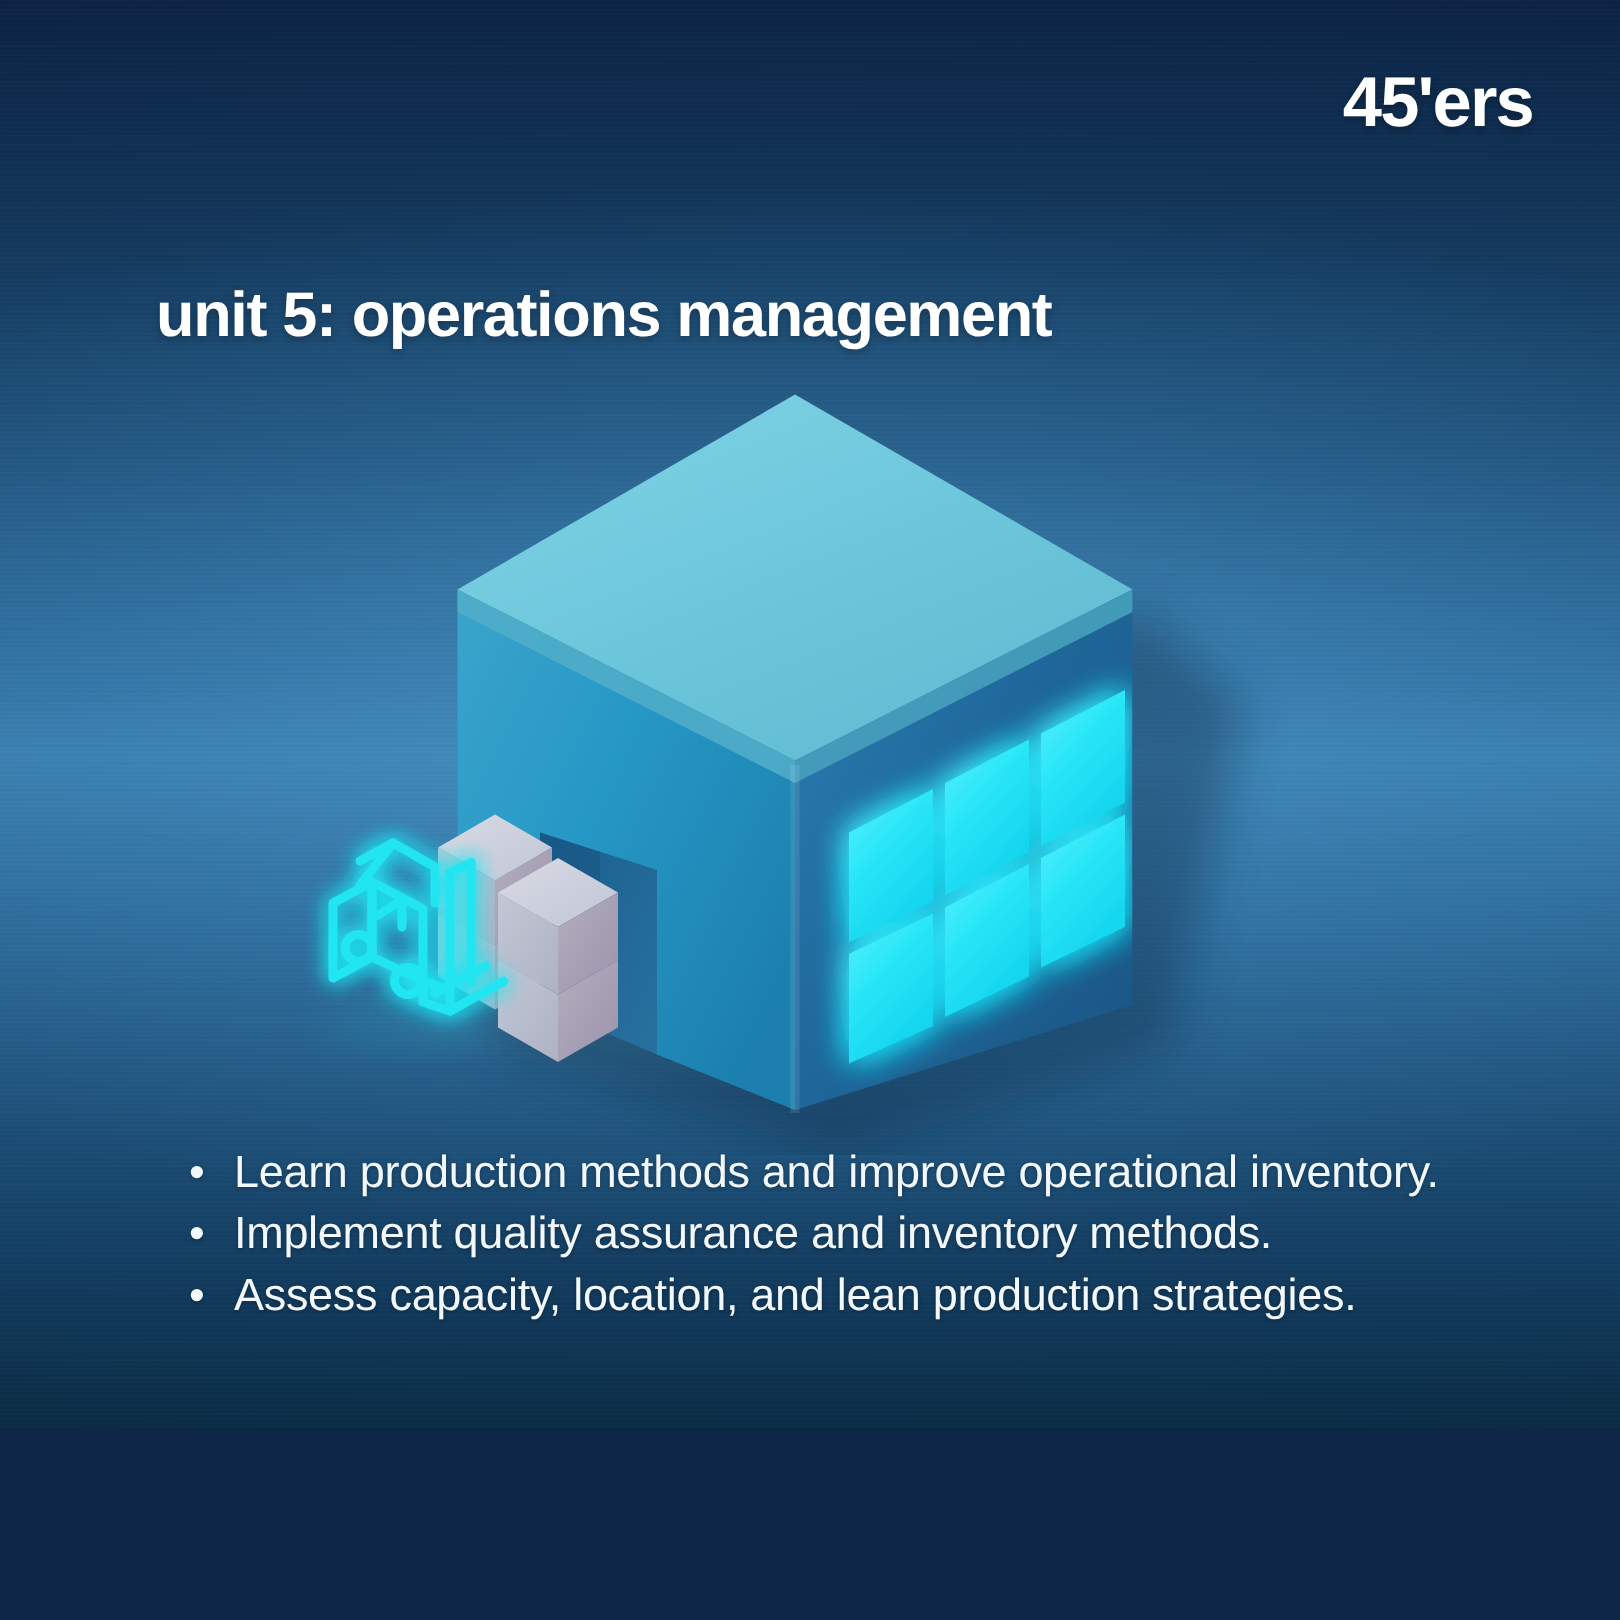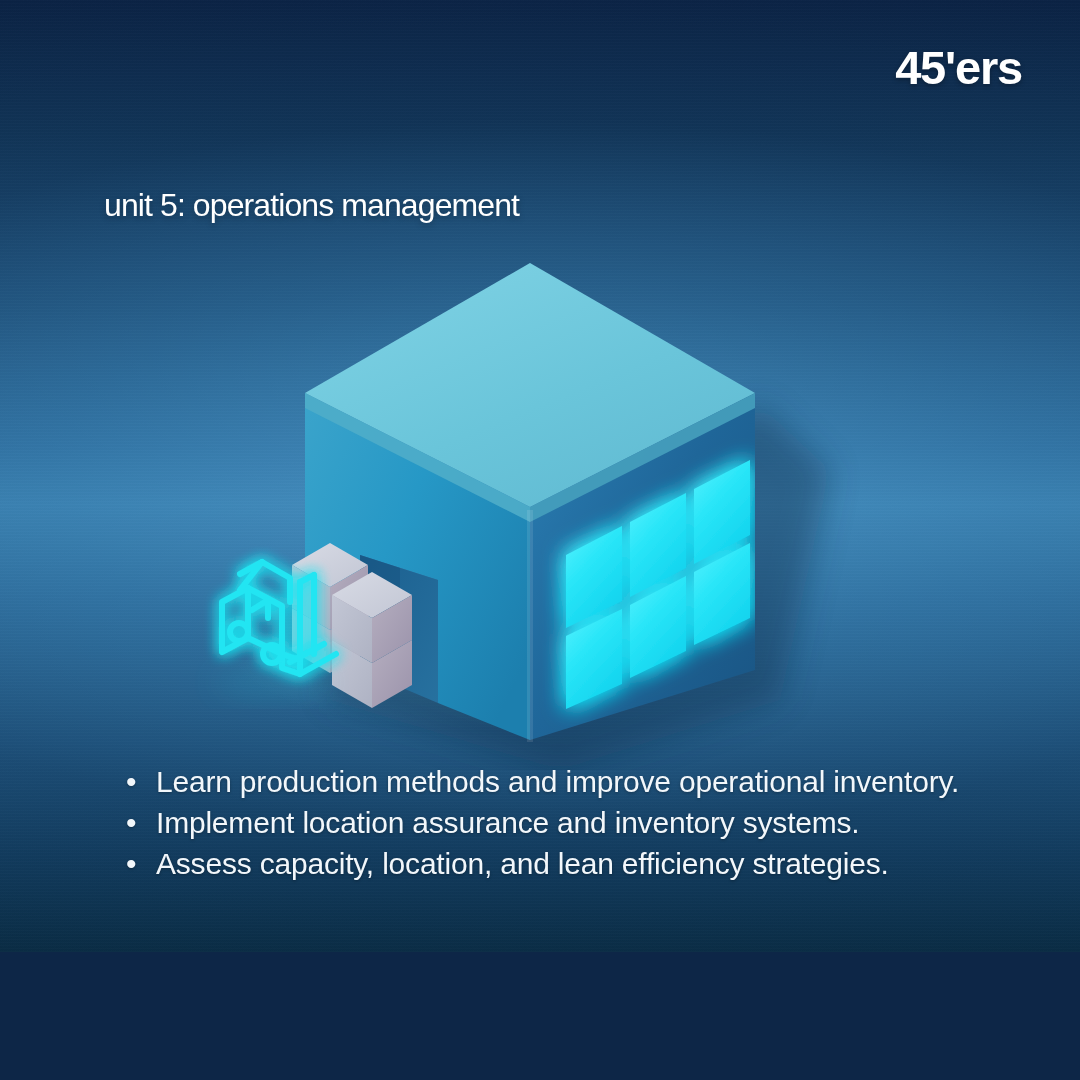--- a/index.html
+++ b/index.html
@@ -58,22 +58,22 @@
     font-weight:700;
     letter-spacing:-1.6px;
     color:#ffffff;
     line-height:1.0;
     text-shadow:0 2px 6px rgba(0,0,0,0.28);
     white-space:nowrap;
   }
   #subtitle {
     position:absolute;
     left:104px; top:189px;
-    font-size:32px;
-    font-weight:400;
+    font-size:42px;
+    font-weight:700;
     letter-spacing:-0.9px;
     color:#ffffff;
     line-height:1.0;
     text-shadow:0 2px 6px rgba(0,0,0,0.28);
     white-space:nowrap;
   }
 
   
   #illustration {
     position:absolute;
@@ -271,21 +271,21 @@
     </svg>
   </div>
 
   <div id="bullets">
     <div class="bullet">
       <span class="bullet-dot">•</span>
       <span class="bullet-text">Learn production methods and improve operational inventory.</span>
     </div>
     <div class="bullet">
       <span class="bullet-dot">•</span>
-      <span class="bullet-text">Implement location assurance and inventory systems.</span>
+      <span class="bullet-text">Implement quality assurance and inventory methods.</span>
     </div>
     <div class="bullet">
       <span class="bullet-dot">•</span>
-      <span class="bullet-text">Assess capacity, location, and lean efficiency strategies.</span>
+      <span class="bullet-text">Assess capacity, location, and lean production strategies.</span>
     </div>
   </div>
 
 </div>
 
 </body></html>

